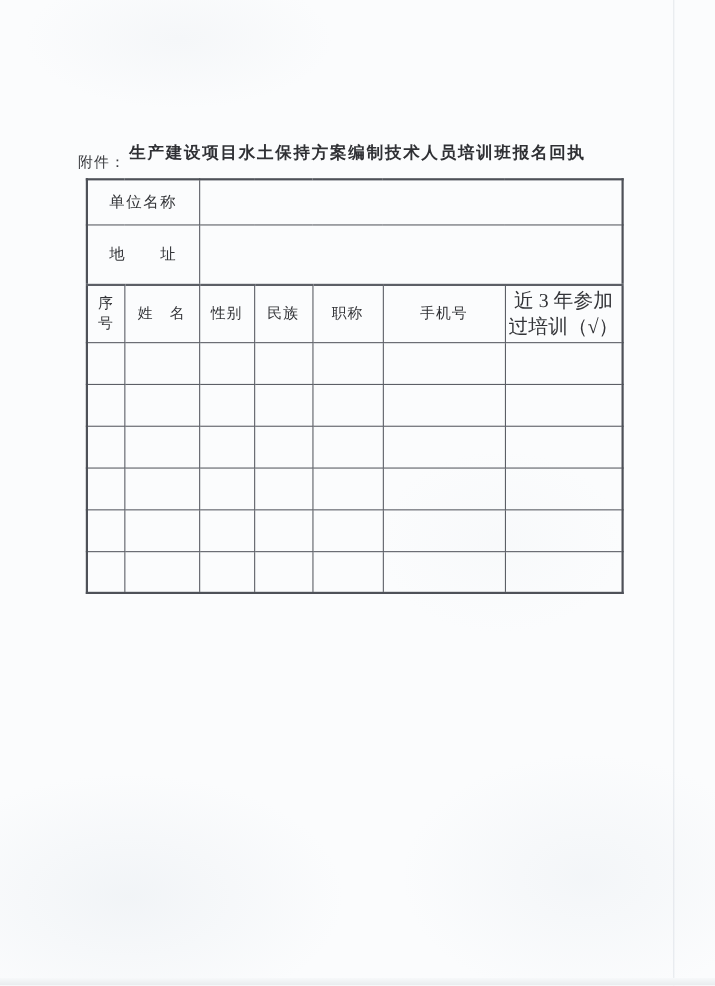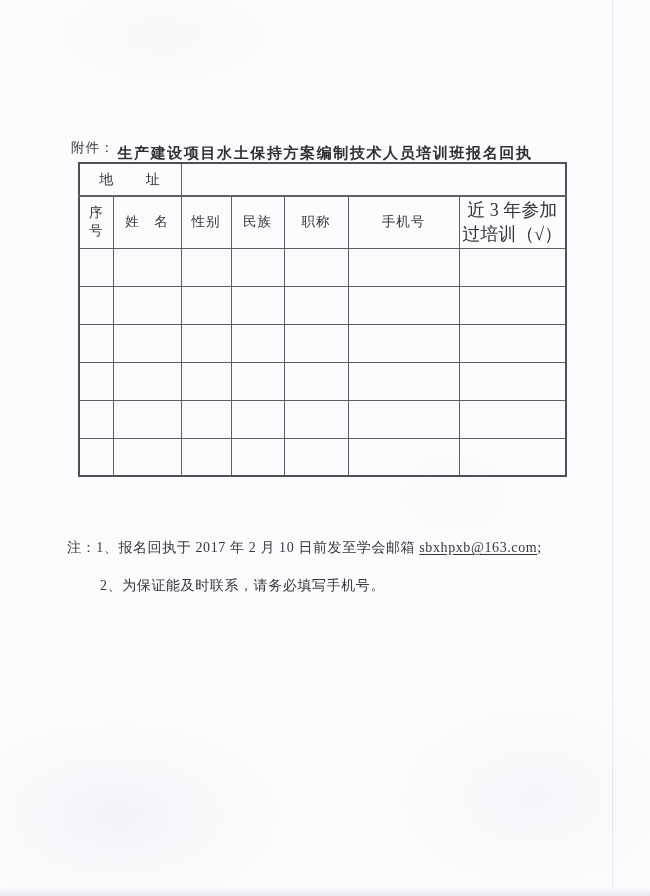--- a/index.html
+++ b/index.html
@@ -29,40 +29,40 @@
   .scan-edge-bottom {
     position: absolute; left: 0; bottom: 0; width: 650px; height: 7px;
     background: linear-gradient(#f7f9fa, #e8ebee);
   }
 
   .attachment {
     position: absolute; left: 71px; top: 99px;
     font-size: 13.5px; letter-spacing: 1px; color: #3b3c40; margin-top: 40px;
   }
   .doc-title {
-    position: absolute; left: 0; top: 144px; width: 650px;
+    position: absolute; left: 0; top: 130px; width: 650px;
     text-align: center; font-size: 15px; font-weight: bold;
     letter-spacing: 1.6px; color: #2f3034;
   }
 
   .reg-table {
     position: absolute; left: 78px; top: 162px;
     width: 487px;
     border-collapse: collapse; table-layout: fixed;
     border: 2px solid #4e5158;
   }
   .reg-table td, .reg-table th {
     border: 1px solid #5c5f66;
     text-align: center; vertical-align: middle;
     font-weight: normal;
     color: #333438;
     overflow: hidden;
   }
   .row-info-1 { height: 41px; }
-  .row-info-2 { height: 33px; }
+  .row-info-2 { height: 55px; }
   .label-cell { font-size: 14px; letter-spacing: 1.5px; }
   .header-row { height: 39px; }
   .header-row th {
     font-size: 13.5px; letter-spacing: 1px;
     border-top-width: 2px;
     line-height: 1.35;
     padding: 1px 2px;
   }
   .header-row th.small-header { font-size: 18px; letter-spacing: 0; }
   .empty-body tr { height: 38px; }
@@ -94,20 +94,24 @@
     <colgroup>
       <col style="width:34px">
         <col style="width:68px">
         <col style="width:50px">
       <col style="width:53px">
         <col style="width:64px">
         <col style="width:111px">
       <col style="width:107px">
     </colgroup>
     <tbody>
+      <tr class="row-info-1">
+        <td colspan="2" class="label-cell">单位名称</td>
+        <td colspan="5" class="value-cell"></td>
+      </tr>
       <tr class="row-info-2">
         <td colspan="2" class="label-cell">地　　址</td>
         <td colspan="5" class="value-cell"></td>
       </tr>
       <tr class="header-row">
         <th>序号</th>
         <th>姓　名</th>
         <th>性别</th>
         <th>民族</th>
         <th>职称</th>
@@ -166,18 +170,14 @@
           <td></td>
           <td></td>
           <td></td>
           <td></td>
           <td></td>
           <td></td>
         </tr>
       </tbody>
   </table>
 
-  <div class="notes">
-    <div class="note-line-1"><span>注：</span><span>1、报名回执于 2017 年 2 月 10 日前发至学会邮箱 </span><span class="email">sbxhpxb@163.com</span><span>;</span></div>
-    <div class="note-line-2">2、为保证能及时联系，请务必填写手机号。</div>
-  </div>
 
 </div>
 
 </body></html>

